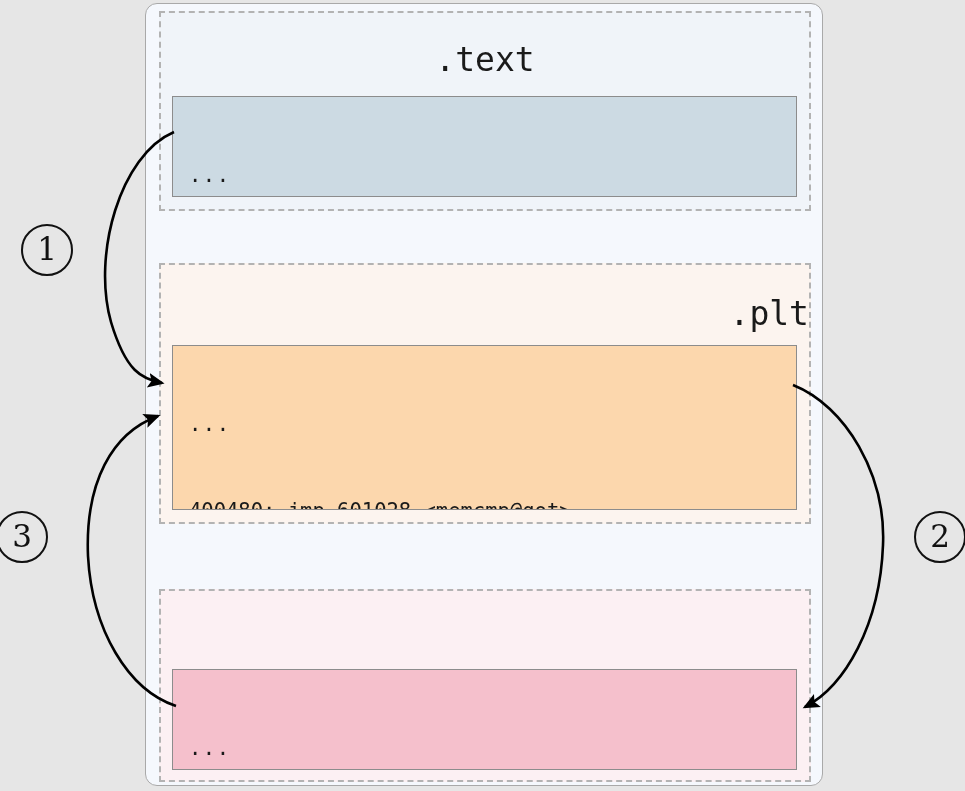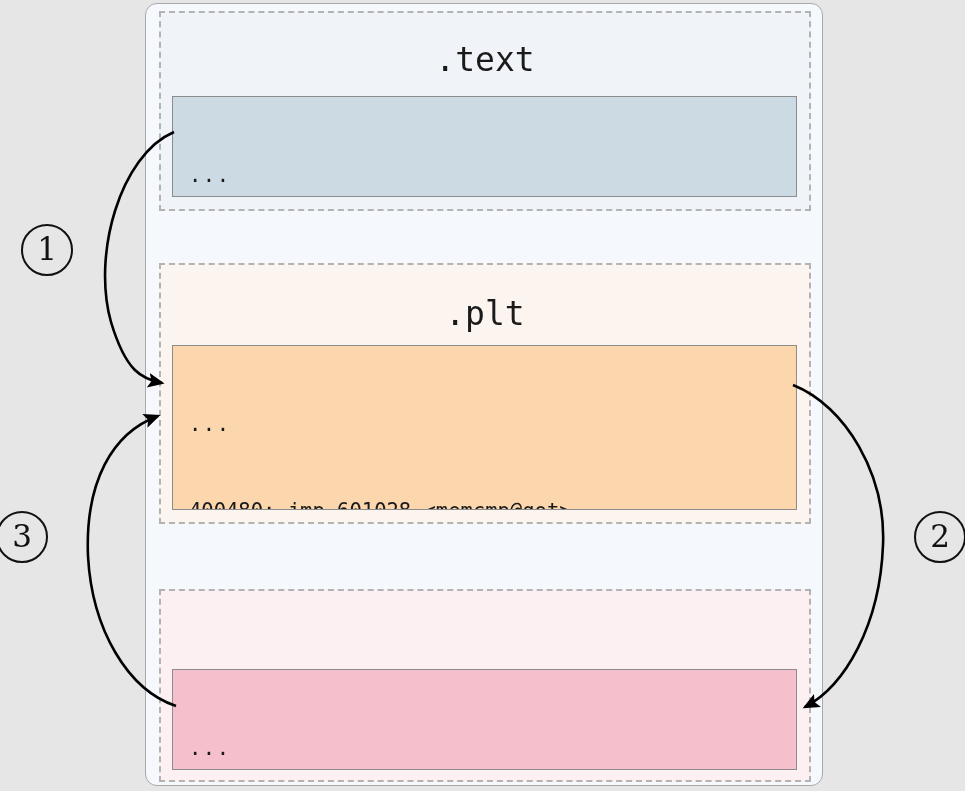--- a/index.html
+++ b/index.html
@@ -44,21 +44,21 @@
     position: absolute;
     left: 0;
     right: 0;
     text-align: center;
     font-size: 33px;
     line-height: 1;
     color: #1a1a1a;
     letter-spacing: 0px;
   }
   #section-text .section-title { top: 30px; }
-  #section-plt  .section-title { top: 32px; }
+  #section-plt  .section-title { top: 32px; text-align: right; }
   #section-got  .section-title { top: 32px; }
 
   
   .code-box {
     position: absolute;
     box-sizing: border-box;
     border: 1.5px solid #8c8c8c;
     padding: 6px 14px 6px 16px;
     font-size: 20.5px;
     line-height: 29px;

